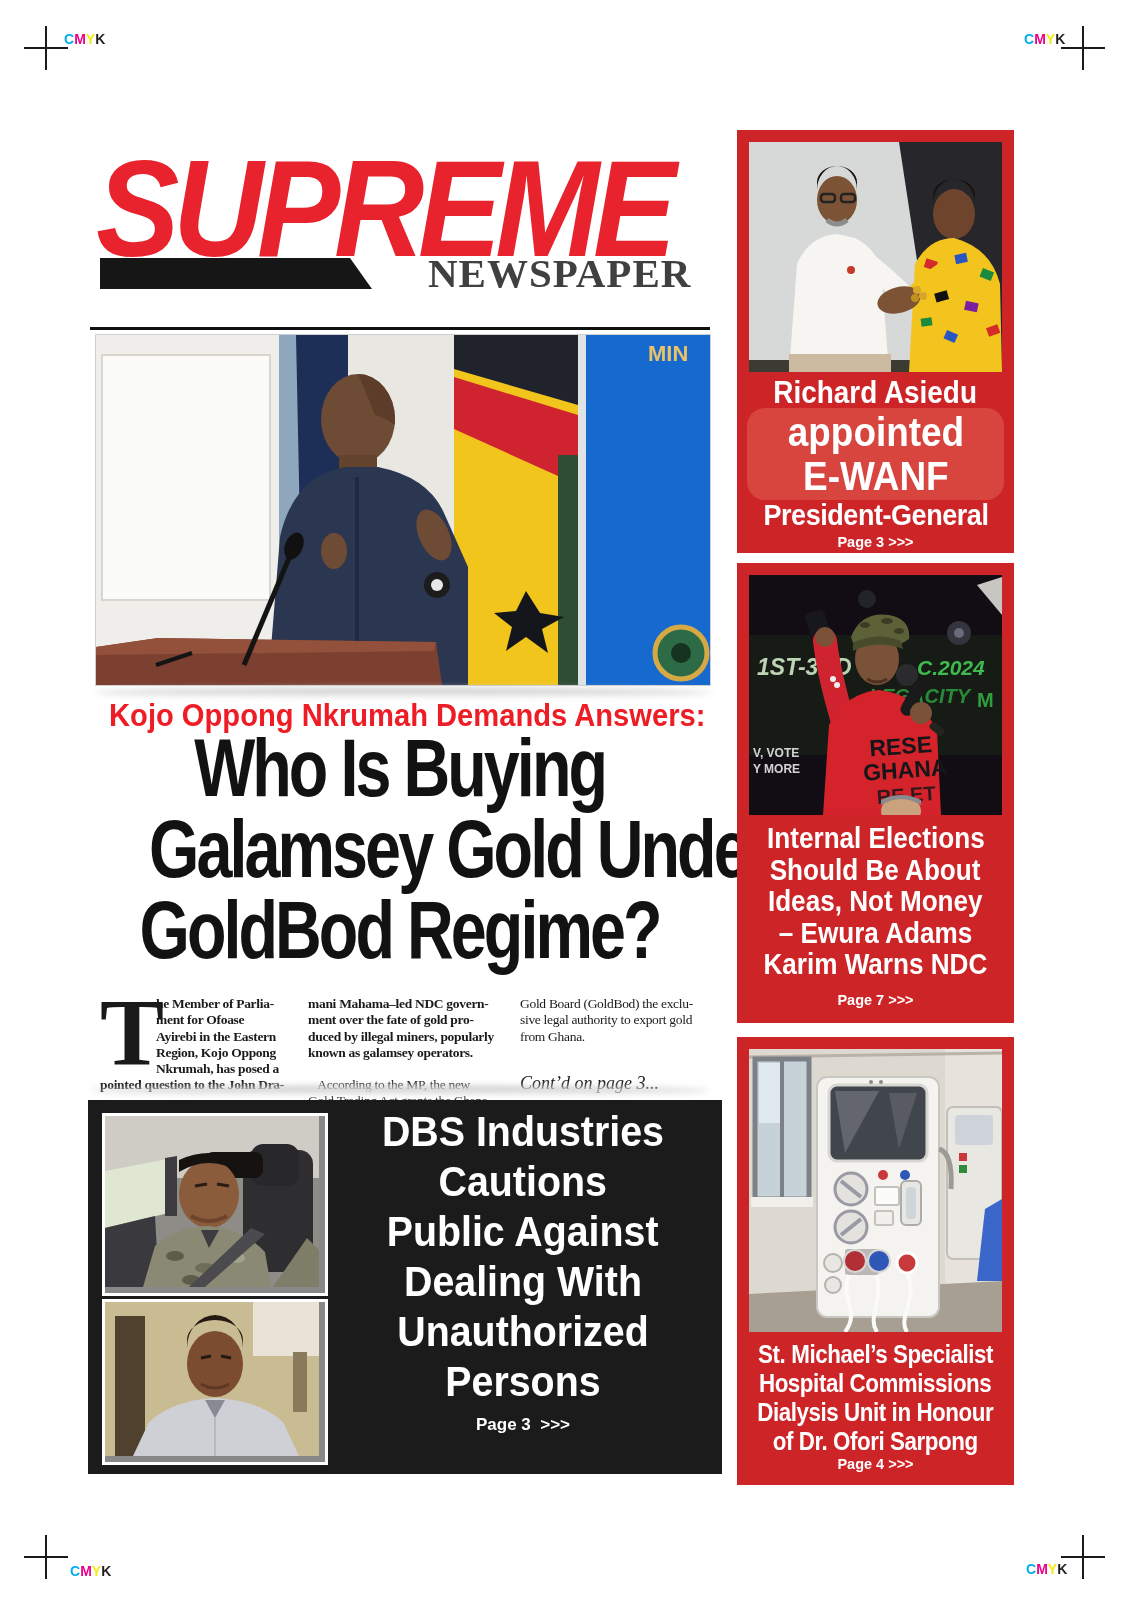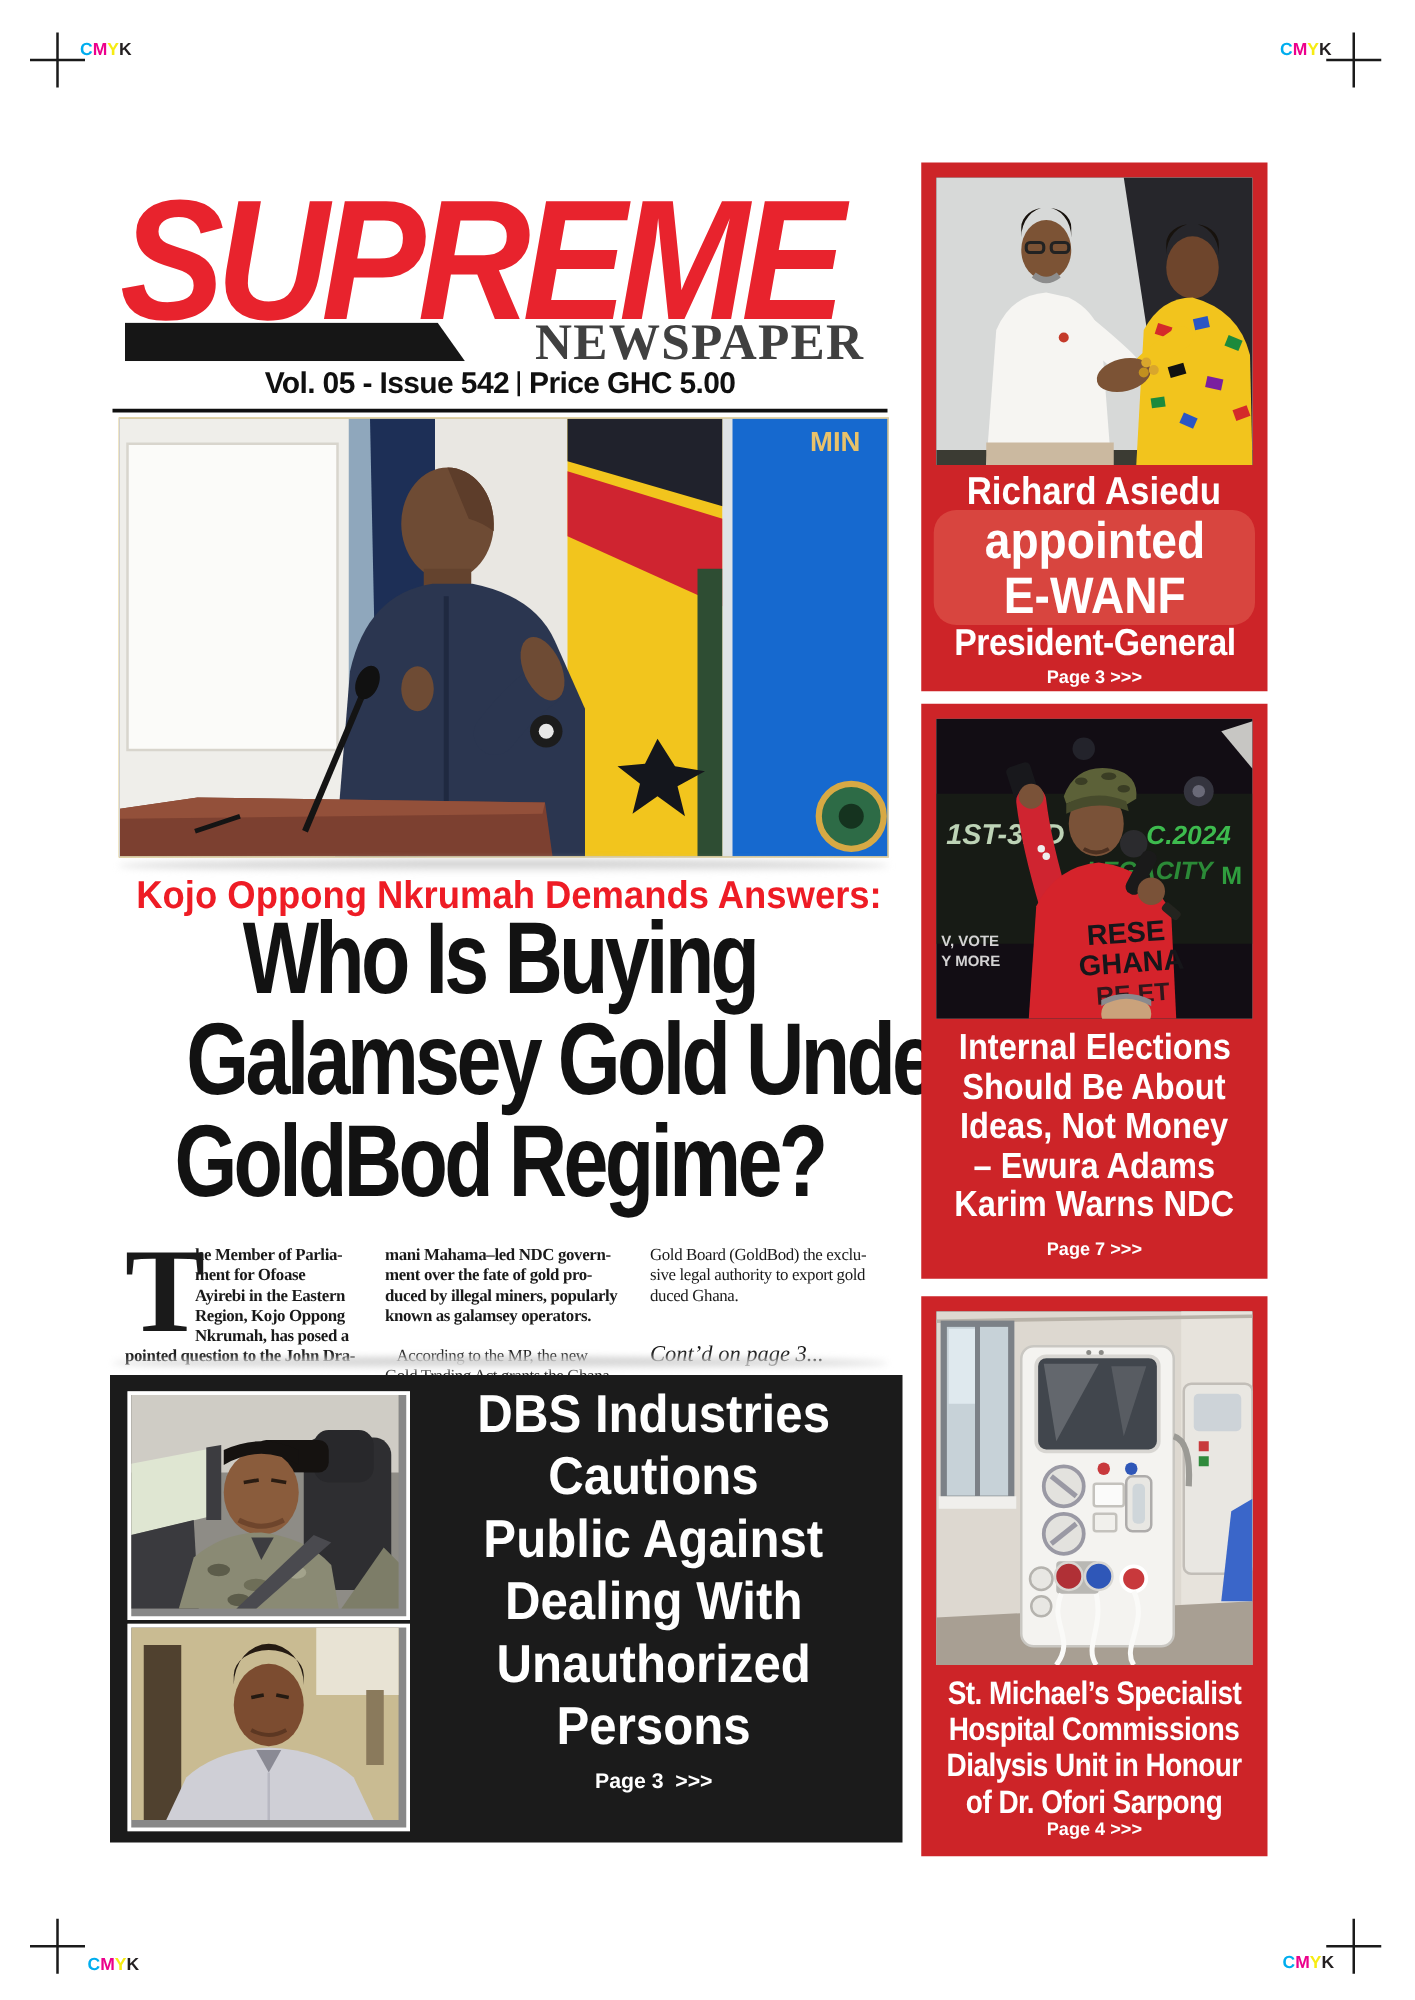--- a/index.html
+++ b/index.html
@@ -24,21 +24,21 @@
   .date-bar span{color:#fff;font-size:17.5px;letter-spacing:0;margin-top:48px;}
   .mast-sub{position:absolute;left:428px;top:249px;font-family:"Liberation Serif",serif;
     font-weight:bold;font-size:41px;color:#404040;letter-spacing:1px;white-space:nowrap;}
   .vol-line{position:absolute;left:90px;top:293px;width:620px;text-align:center;
     font-size:24px;font-weight:bold;color:#101010;letter-spacing:-0.5px;}
   .vol-line .sep{display:inline-block;width:2px;height:20px;background:#101010;margin:0 7px -3px 7px;}
   .mast-rule{position:absolute;left:90px;top:327px;width:620px;height:3px;background:#101010;}
 
   
   .lead-photo{position:absolute;left:95px;top:334px;width:616px;height:352px;
-    border:1px solid #cfcfcf;box-sizing:border-box;background:#eab308;}
+    border:1px solid #cfcfcf;box-sizing:border-box;background:#0369a1;}
   .shadow-band{position:absolute;height:9px;filter:blur(3px);
     background:linear-gradient(to bottom,#bdbdbd,#f4f4f4);border-radius:50%;}
 
   
   .kicker{position:absolute;left:90px;top:698px;width:620px;text-align:center;
     color:#ee1c25;font-weight:bold;font-size:31px;white-space:nowrap;}
   .kicker span{display:inline-block;transform:scaleX(.94);transform-origin:center;}
   .headline{position:absolute;left:90px;top:727px;width:620px;text-align:center;color:#121212;}
   .headline .hl{display:block;font-weight:bold;font-size:77px;line-height:81px;
     letter-spacing:-3.5px;white-space:nowrap;}
@@ -111,23 +111,20 @@
   <div class="cross" style="left:24px;top:1535px;"></div>
   <div class="cmyk" style="left:70px;top:1563px;"><span class="c">C</span><span class="m">M</span><span class="y">Y</span><span class="k">K</span></div>
   <div class="cross" style="left:1061px;top:1535px;"></div>
   <div class="cmyk" style="left:1026px;top:1561px;"><span class="c">C</span><span class="m">M</span><span class="y">Y</span><span class="k">K</span></div>
 
   <div class="mast-title">SUPREME</div>
   <div class="date-bar">
       <span>Wednesday, February 11, 2026</span>
     </div>
   <div class="mast-sub">NEWSPAPER</div>
-  <div class="vol-line">
-    <span>Vol. 05 - Issue 542</span><span class="sep"></span><span>Price GHC 5.00</span>
-  </div>
   <div class="mast-rule"></div>
 
   <div class="lead-photo">
     <svg width="614" height="350" viewBox="0 0 614 350">
       <rect x="0" y="0" width="614" height="350" fill="#e9e7e2"></rect>
       <rect x="0" y="0" width="190" height="350" fill="#efeeea"></rect>
       <rect x="6" y="20" width="168" height="245" fill="#fbfbf9" stroke="#d8d5cd" stroke-width="2"></rect>
       <rect x="183" y="0" width="62" height="350" fill="#8fa7bc"></rect>
       <polygon points="200,0 252,0 252,300 206,290" fill="#1d2f56"></polygon>
 
@@ -182,21 +179,21 @@
     <div class="p1">mani Mahama–led NDC govern-
 ment over the fate of gold pro-
 duced by illegal miners, popularly
 known as galamsey operators.</div>
     <div class="p2">&nbsp;&nbsp;&nbsp;According to the MP, the new
 Gold Trading Act grants the Ghana</div>
   </div>
   <div class="bodycol col3">
     <div>Gold Board (GoldBod) the exclu-
 sive legal authority to export gold
-duced Ghana.</div>
+from Ghana.</div>
     <div class="contd">Cont’d on page 3...</div>
   </div>
   <div class="shadow-band" style="left:90px;top:1086px;width:620px;"></div>
 
   <div class="dbs">
     <div class="dbs-photo top">
       <svg width="214" height="171" viewBox="0 0 214 171">
         <rect width="214" height="171" fill="#8e8c86"></rect>
         <rect x="0" y="0" width="214" height="62" fill="#cfccc5"></rect>
         <polygon points="0,55 68,42 68,96 0,112" fill="#dfe6d2"></polygon>

